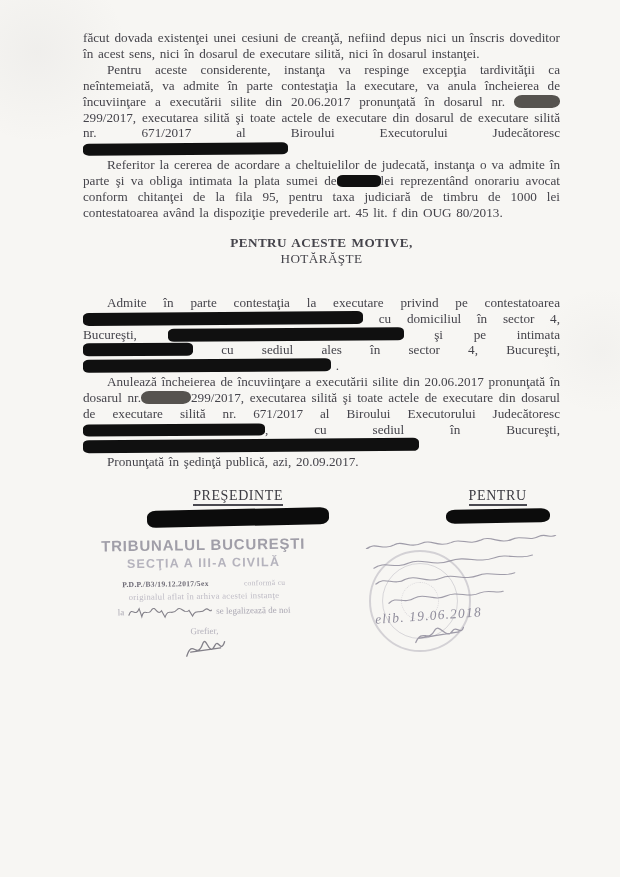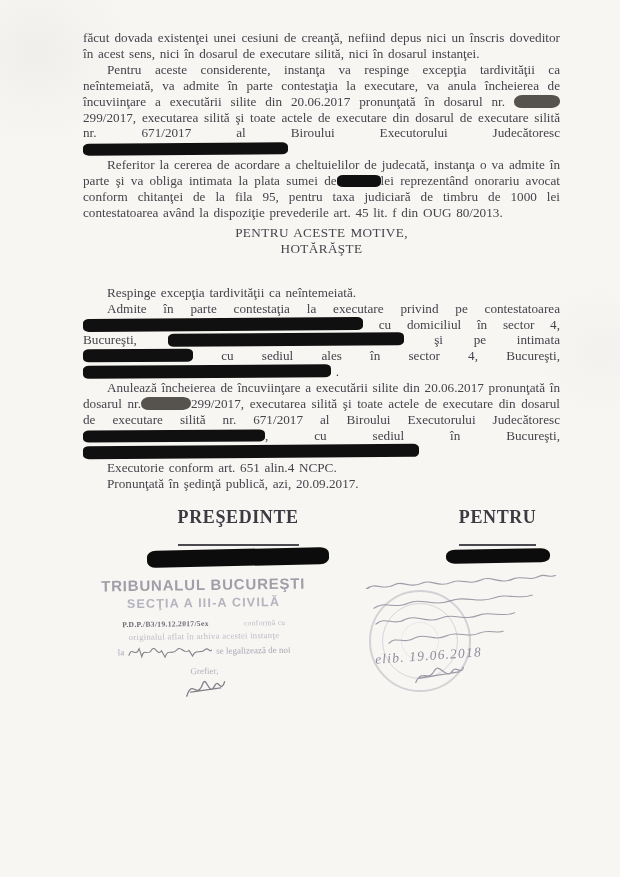--- a/index.html
+++ b/index.html
@@ -10,33 +10,33 @@
       radial-gradient(circle at 6% 6%, rgba(120,118,125,.06), transparent 9%),
       radial-gradient(circle at 97% 40%, rgba(120,118,125,.04), transparent 8%);
     overflow:hidden;
     font-family:"Liberation Serif", serif;
     color:#45444b;
   }
   .content{position:absolute;left:83px;top:30px;width:477px;}
   p.para{margin:0;text-align:justify;font-size:13.2px;line-height:15.9px;word-spacing:1.4px;}
   p.para.indent{text-indent:24px;}
   p.para.center{text-align:center;text-indent:0;letter-spacing:.4px;}
-  p.para.mt14{margin-top:4px;}
+  p.para.mt14{margin-top:14px;font-weight:bold;}
   p.para.mb10{margin-bottom:28px;}
   .redact{display:inline-block;background:#101010;height:12px;border-radius:6px/4px;
           vertical-align:-2px;transform:rotate(-.4deg);}
   .redact.gray{background:#56534f;border-radius:8px/6px;}
 
   
   .sig-row{display:flex;margin-top:16px;position:relative;}
   .sig{text-align:center;}
   .sig-pres{width:240px;margin-left:40px;}
   .sig-gref{width:130px;margin-left:82px;}
-  .sig-label{display:inline-block;font-weight:bold;font-size:18px;letter-spacing:.6px;
-             color:#3c3b42;border-bottom:2px solid #4a4950;padding-bottom:16px;}
+  .sig-label{display:inline-block;font-weight:normal;font-size:14px;letter-spacing:.6px;
+             color:#3c3b42;border-bottom:2px solid #4a4950;padding-bottom:0px;}
   .sig-bar{background:#0c0c0c;border-radius:9px/6px;margin:3px auto 0;}
   .sig-bar.pres{width:182px;height:17px;transform:rotate(-1.3deg);}
   .sig-bar.gref{width:104px;height:14px;transform:rotate(-1deg);}
 
   
   .stamps{position:relative;height:220px;margin-top:2px;}
   .stamp-left{position:absolute;left:2px;top:8px;width:238px;text-align:center;
               transform:rotate(-.8deg);}
   .stamp-court{font-family:"Liberation Sans",sans-serif;font-weight:bold;font-size:15px;
                letter-spacing:.8px;color:#a09ea8;}
@@ -69,24 +69,22 @@
 
 <div class="page">
   <div class="content">
 
     <div>
         <p class="para">făcut dovada existenţei unei cesiuni de creanţă, nefiind depus nici un înscris doveditor în acest sens, nici în dosarul de executare silită, nici în dosarul instanţei.</p>
         <p class="para indent">Pentru aceste considerente, instanţa va respinge excepţia tardivităţii ca neîntemeiată, va admite în parte contestaţia la executare, va anula încheierea de încuviinţare a executării silite din 20.06.2017 pronunţată în dosarul nr. <span class="redact gray" style="width: 46px; height: 13px;"></span>299/2017, executarea silită şi toate actele de executare din dosarul de executare silită nr. 671/2017 al Biroului Executorului Judecătoresc <span class="redact" style="width: 205px; height: 12px;"></span></p>
         <p class="para indent">Referitor la cererea de acordare a cheltuielilor de judecată, instanţa o va admite în parte şi va obliga intimata la plata sumei de<span class="redact" style="width: 44px; height: 12px;"></span>lei reprezentând onorariu avocat conform chitanţei de la fila 95, pentru taxa judiciară de timbru de 1000 lei contestatoarea având la dispoziţie prevederile art. 45 lit. f din OUG 80/2013.</p>
         <p class="para center mt14">PENTRU ACESTE MOTIVE,</p>
         <p class="para center mb10">HOTĂRĂŞTE</p>
-        <p class="para indent">Respinge excepţia tardivităţii ca neîntemeiată.</p>
         <p class="para indent">Admite în parte contestaţia la executare privind pe contestatoarea <span class="redact" style="width: 280px; height: 13px;"></span> cu domiciliul în sector 4, Bucureşti, <span class="redact" style="width: 236px; height: 13px;"></span> şi pe intimata <span class="redact" style="width: 110px; height: 13px;"></span> cu sediul ales în sector 4, Bucureşti, <span class="redact" style="width: 248px; height: 13px;"></span> .</p>
         <p class="para indent">Anulează încheierea de încuviinţare a executării silite din 20.06.2017 pronunţată în dosarul nr.<span class="redact gray" style="width: 50px; height: 13px;"></span>299/2017, executarea silită şi toate actele de executare din dosarul de executare silită nr. 671/2017 al Biroului Executorului Judecătoresc <span class="redact" style="width: 182px; height: 12px;"></span>, cu sediul în Bucureşti, <span class="redact" style="width: 336px; height: 13px;"></span></p>
-        <p class="para indent">Executorie conform art. 651 alin.4 NCPC.</p>
         <p class="para indent">Pronunţată în şedinţă publică, azi, 20.09.2017.</p>
       </div>
 
     <div class="sig-row">
       <div class="sig sig-pres">
         <span class="sig-label">PREŞEDINTE</span>
         <div class="sig-bar pres"></div>
       </div>
       <div class="sig sig-gref">
         <span class="sig-label">PENTRU</span>

